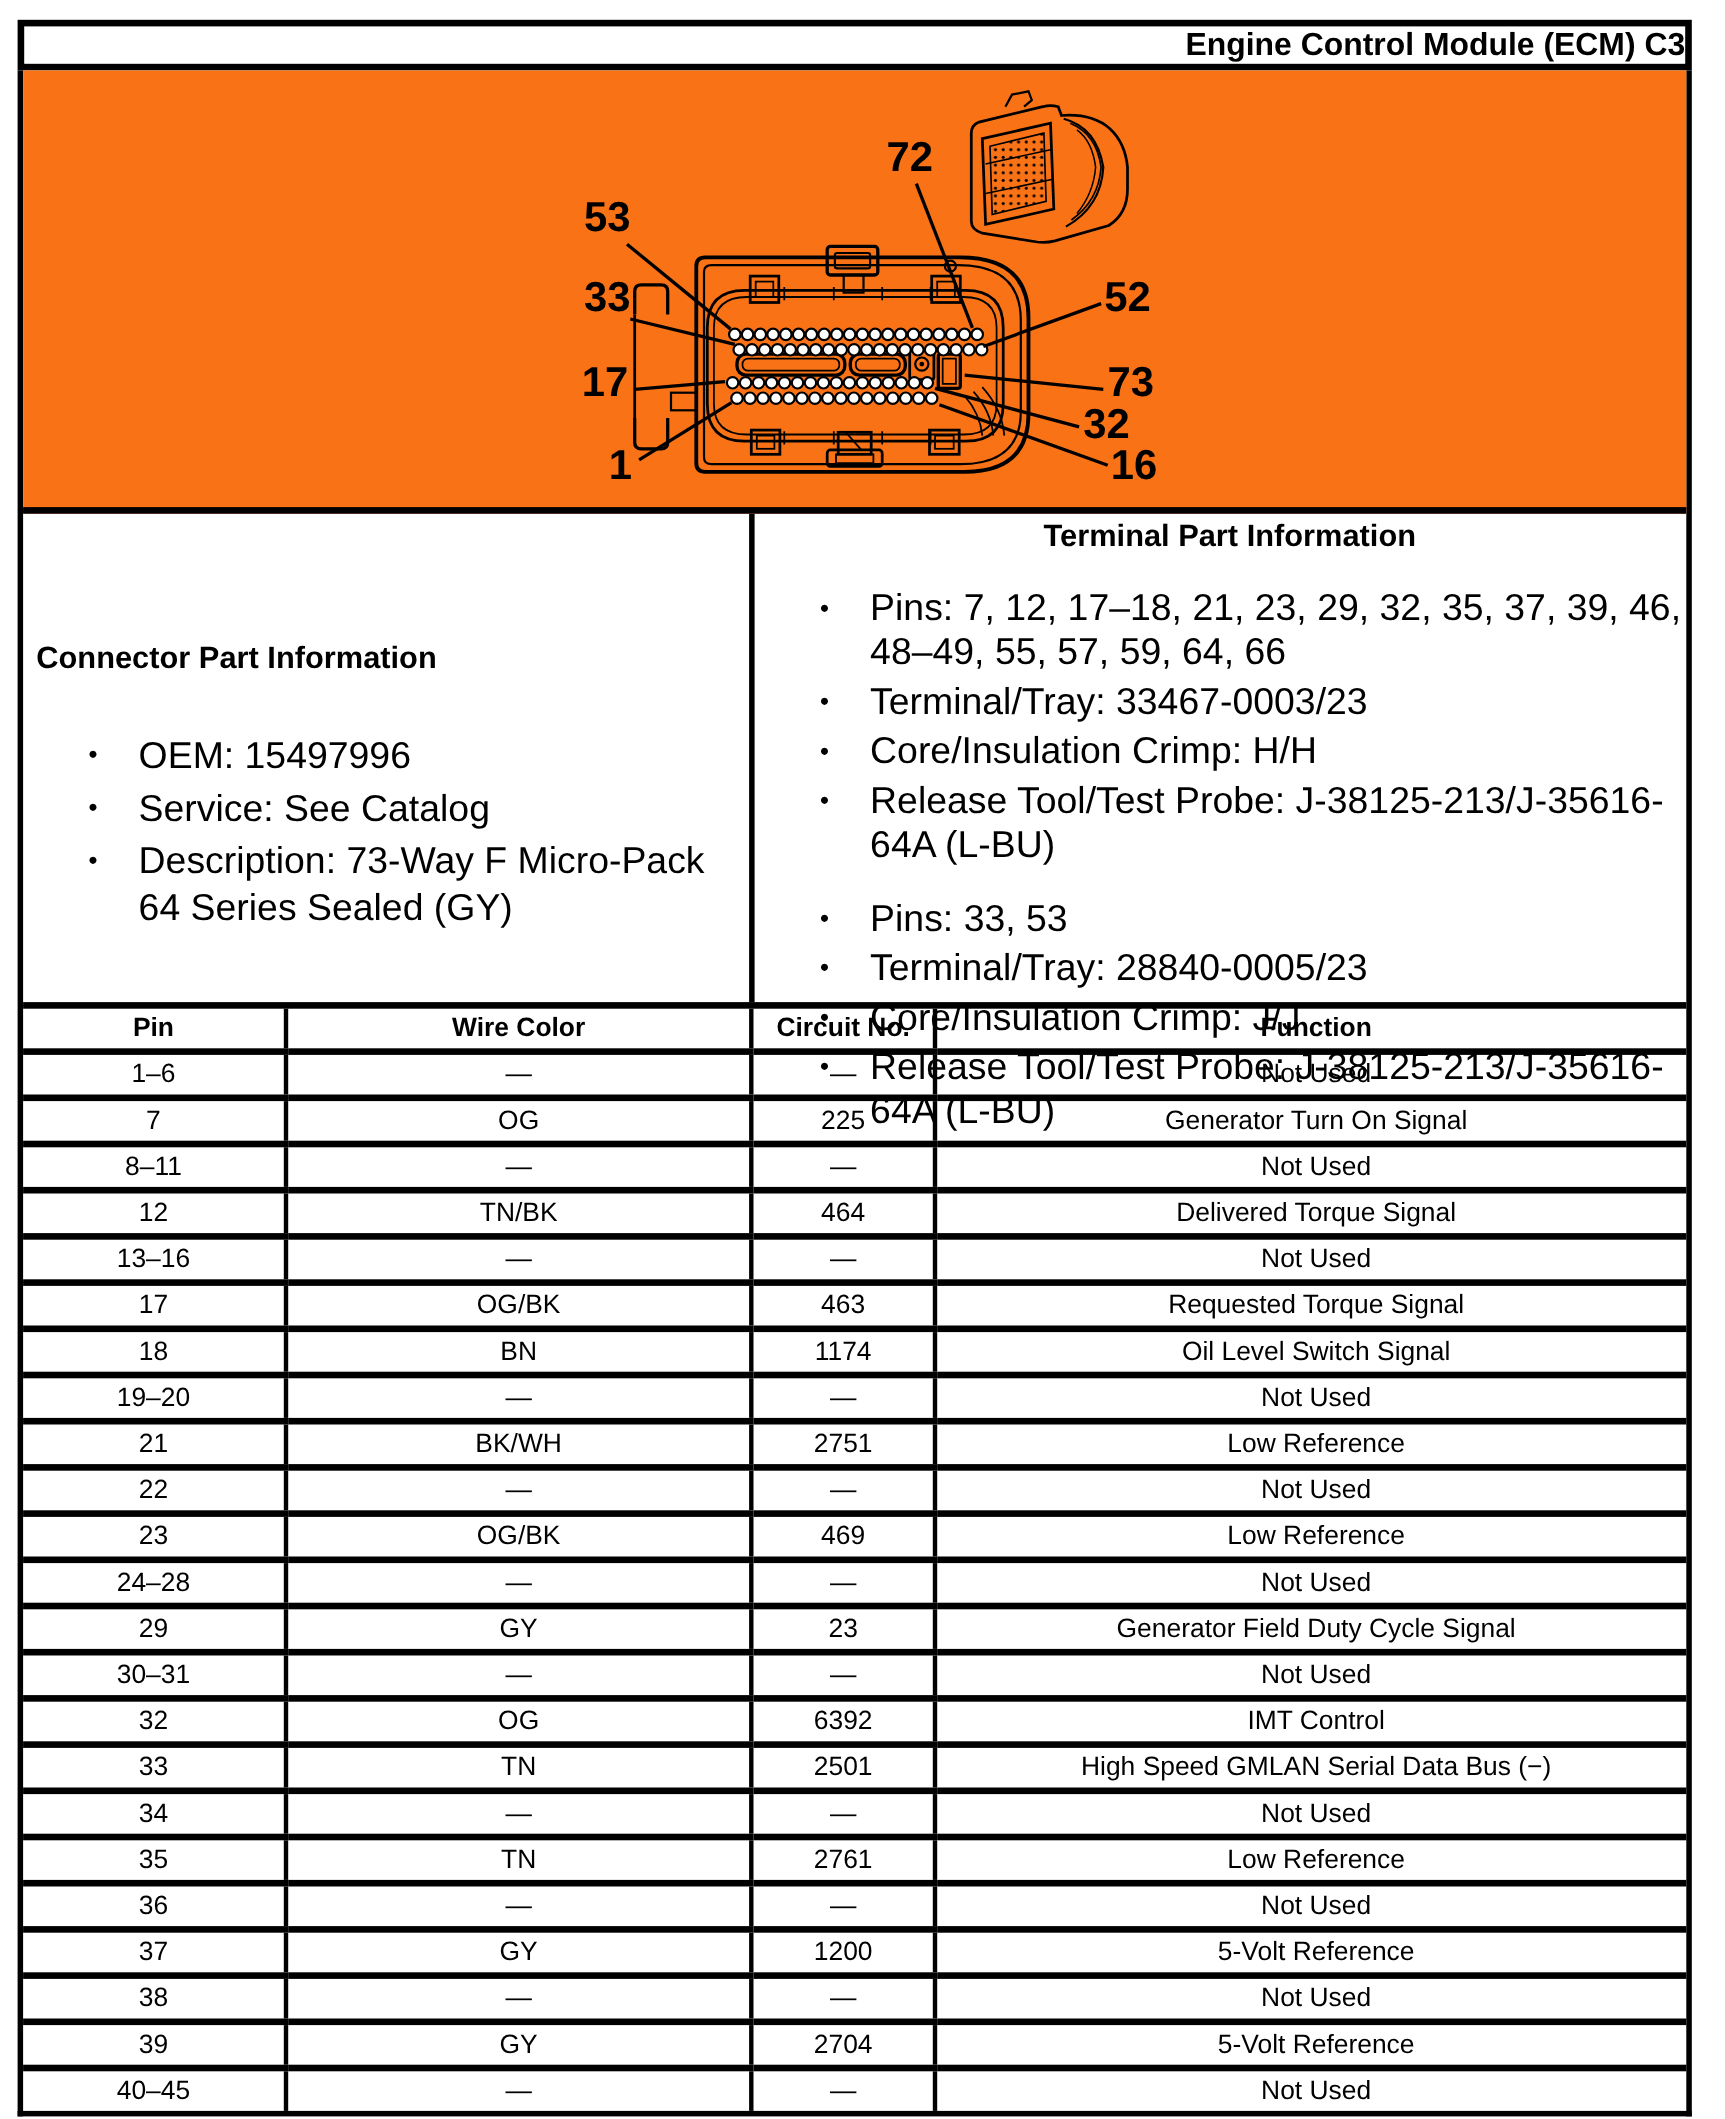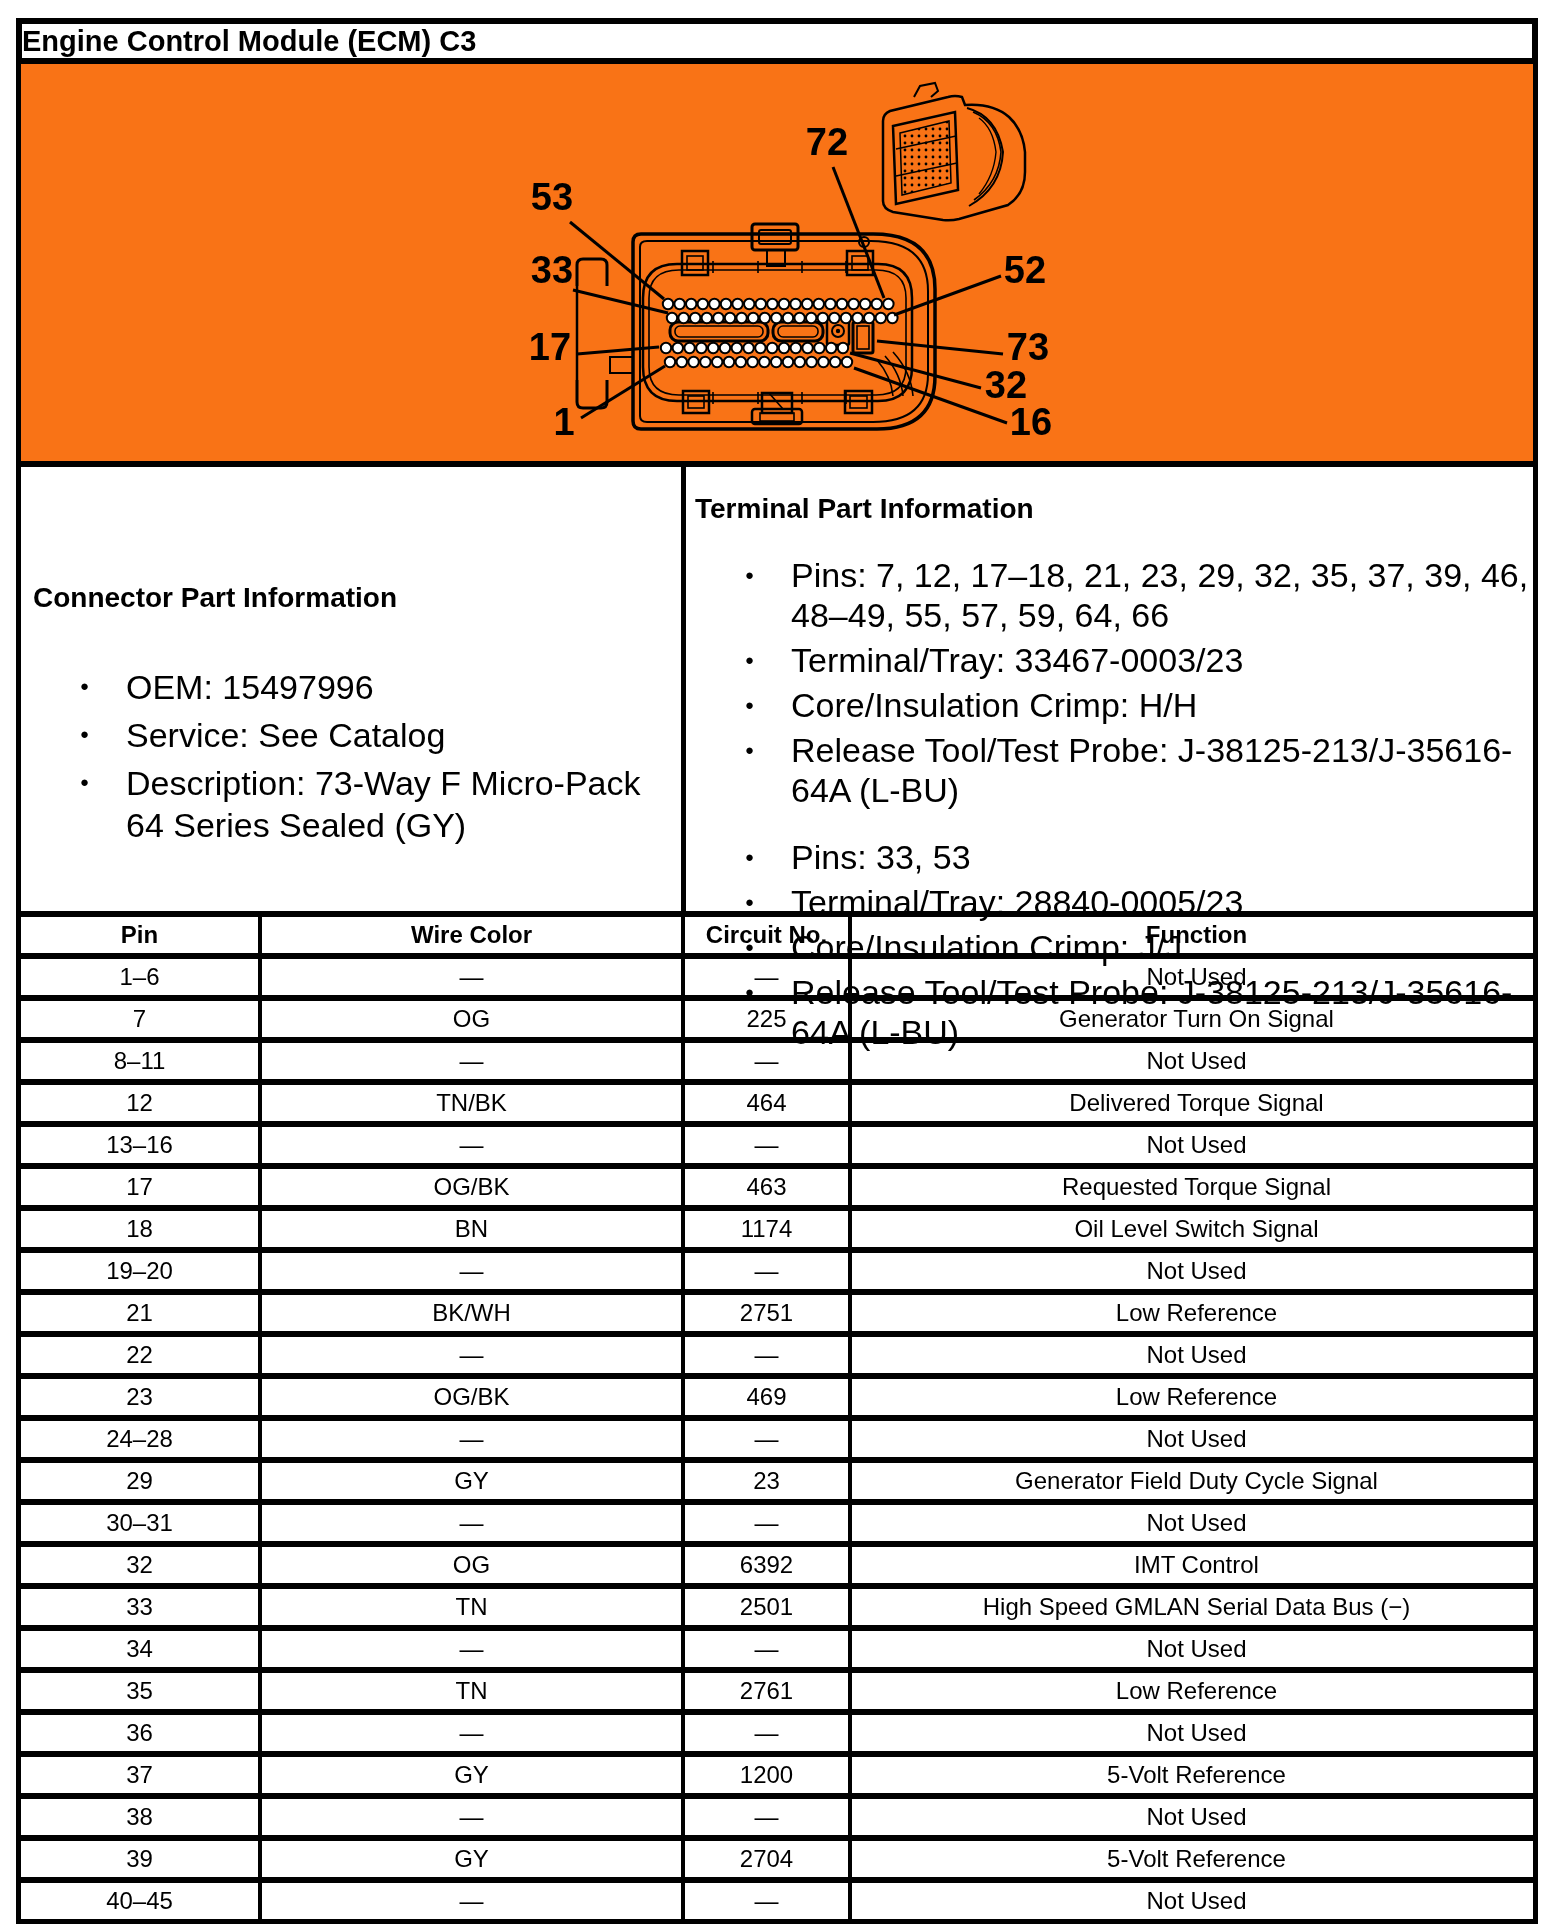--- a/index.html
+++ b/index.html
@@ -7,21 +7,21 @@
     width:1568px;height:1926px;
     font-family:"Liberation Sans","DejaVu Sans",sans-serif;
     color:#000;position:relative;
   }
   .page{width:1522px;margin:0 30px 0 16px;padding-top:18px;}
 
   
   .title-box{
     border:6px solid #000;
     height:34px;
-    display:flex;align-items:center;justify-content:flex-start;
+    display:flex;align-items:center;justify-content:flex-end;
   }
   .title-box h1{
     margin:0;font-size:29px;font-weight:bold;letter-spacing:0;
   }
 
   
   .main-box{border:5px solid #000;border-top:none;}
 
   
   .diagram-cell{height:397px;border-bottom:6px solid #000;position:relative;background:#f97316;}
@@ -31,21 +31,21 @@
   .co-line{stroke:#000;stroke-width:3;}
   .co-label{font:bold 38px "Liberation Sans","DejaVu Sans",sans-serif;fill:#000;}
 
   
   .info-row{display:flex;height:444px;border-bottom:6px solid #000;}
   .info-cell{box-sizing:border-box;}
   .cell-connector{width:666px;border-right:5px solid #000;}
   .cell-terminal{flex:1;}
   .info-heading{margin:0;font-size:28px;font-weight:bold;}
   .cell-connector .info-heading{padding:115px 0 0 12px;}
-  .cell-terminal .info-heading{padding:26px 0 0 9px;}
+  .cell-terminal .info-heading{padding:4px 0 0 9px;text-align:center;}
   ul.bullets{list-style:none;margin:0;padding:0 0 0 105px;}
   ul.bullets li{
     position:relative;font-size:34px;line-height:40px;margin:0 0 5px 0;
   }
   ul.bullets li::before{
     content:"\25CF";position:absolute;left:-46px;top:0;font-size:15px;line-height:40px;
   }
   .cell-connector ul.bullets{margin-top:52px;}
   .cell-connector ul.bullets li{width:555px;line-height:42px;margin-bottom:6px;}
   .cell-terminal ul.bullets{margin-top:30px;}

